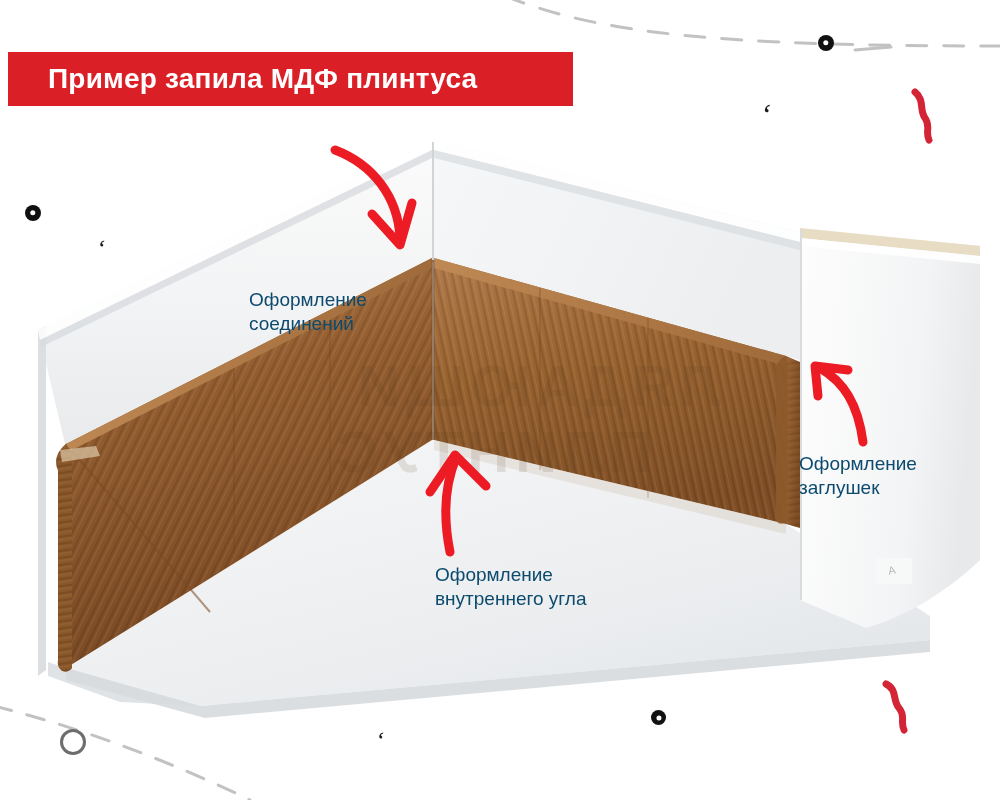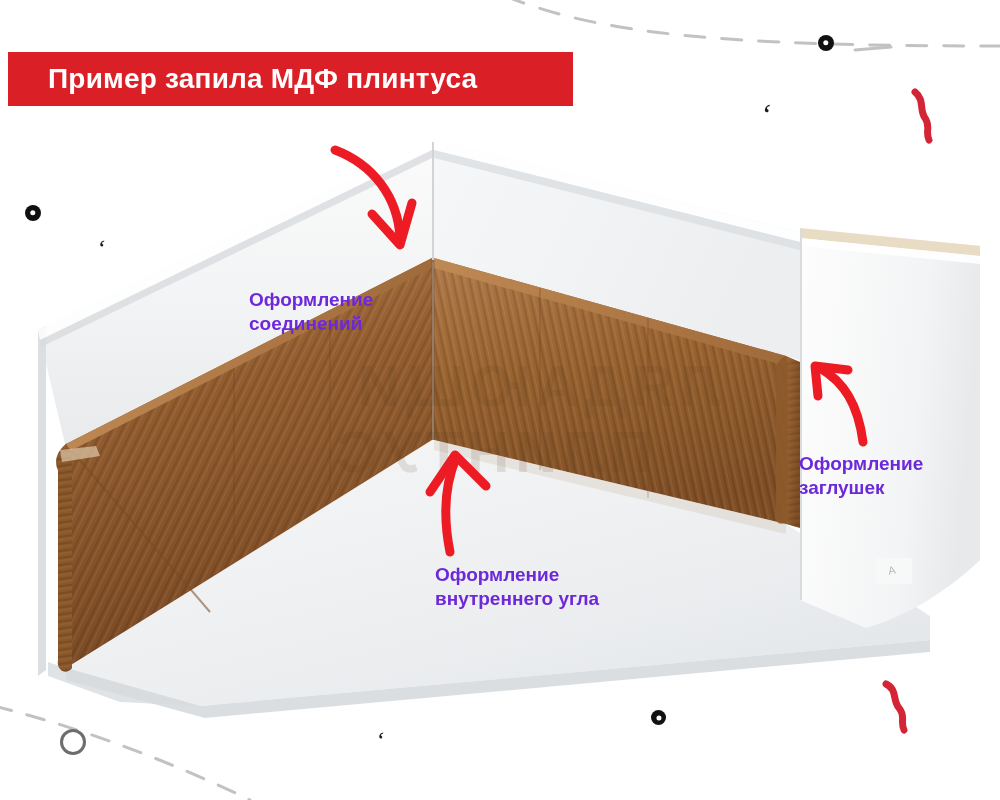--- a/index.html
+++ b/index.html
@@ -75,23 +75,23 @@
   #photo {
     position: absolute;
     left: 0; top: 0;
     width: 1000px; height: 800px;
     z-index: 10;
   }
 
   
   .callout {
     position: absolute;
-    color: #6d28d9;
+    color: #0c4a6e;
     font-size: 19px;
-    font-weight: bold;
+    font-weight: normal;
     line-height: 1.26;
     z-index: 30;
     white-space: pre-line;
   }
   #label-joints     { left: 249px; top: 288px; }
   #label-inner      { left: 435px; top: 563px; }
   #label-endcap     { left: 799px; top: 452px; }
 
   
   .watermark {

